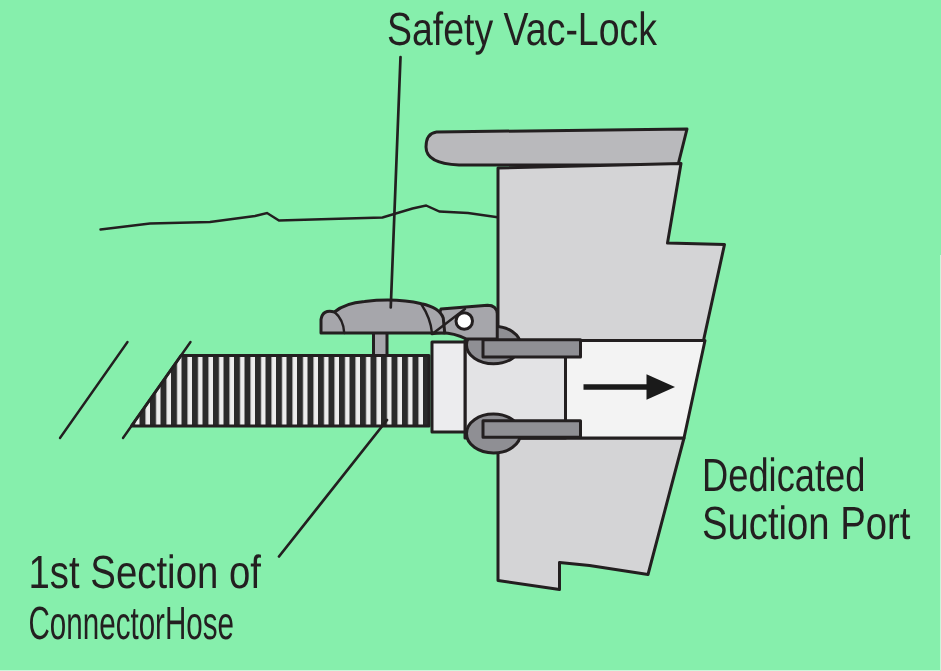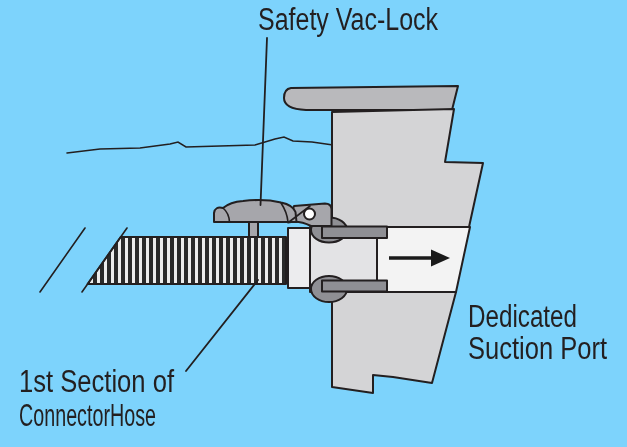--- a/index.html
+++ b/index.html
@@ -1,20 +1,20 @@
 <!DOCTYPE html>
 <html><head>
 <meta charset="utf-8">
 <style>
   html, body { margin: 0; padding: 0; background: #ffffff; }
   #stage {
     position: relative;
     width: 627px;
     height: 447px;
-    background: #7dd3fc;
+    background: #86efac;
     overflow: hidden;
     font-family: "Liberation Sans", sans-serif;
   }
   svg { display: block; }
   .ln  { stroke: #231f20; stroke-width: 2; stroke-linejoin: round; stroke-linecap: round; }
   .thin{ stroke: #231f20; stroke-width: 1.6; fill: none; stroke-linecap: round; }
   .leader { stroke: #231f20; stroke-width: 1.8; fill: none; stroke-linecap: round; }
   .lbl {
     fill: #231f20;
     font-family: "Liberation Sans", sans-serif;

